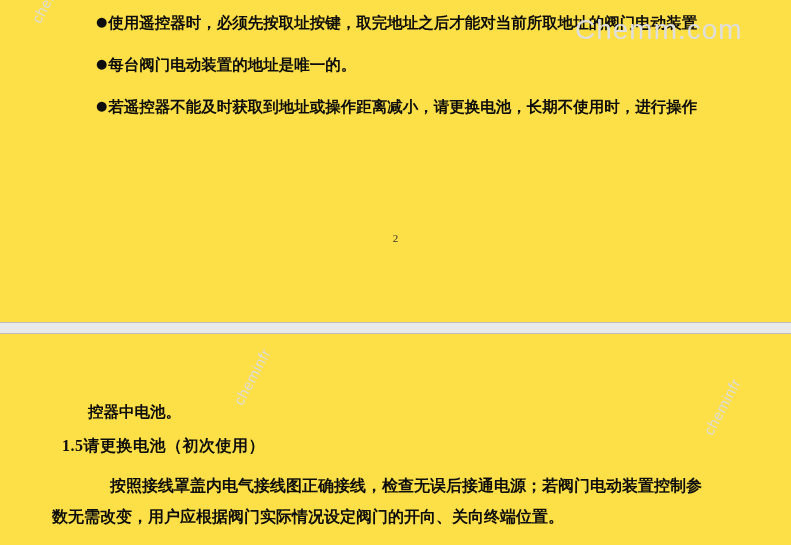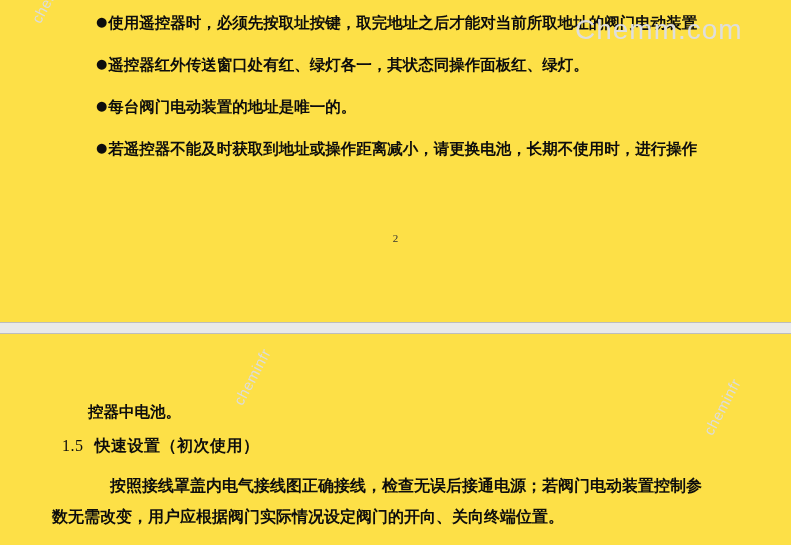--- a/index.html
+++ b/index.html
@@ -148,22 +148,22 @@
     left: 62px;
     top: 110px;
     font-size: 16px;
     font-weight: bold;
     font-family: "DejaVu Sans", "Liberation Sans", sans-serif;
     color: #0d0d0d;
     letter-spacing: 0.5px;
   }
   .heading .num {
     font-family: "Liberation Serif", serif;
-    font-weight: normal;
-    margin-right: 11px;
+    font-weight: bold;
+    margin-right: 0;
   }
   .body-p {
     position: absolute;
     left: 52px;
     top: 144px;
     width: 700px;
     font-size: 16px;
     line-height: 31px;
     font-weight: bold;
     font-family: "DejaVu Sans", "Liberation Sans", sans-serif;
@@ -185,23 +185,20 @@
 
   <div class="sheet" id="sheet-top">
 
     <div class="bullets">
 
       <div class="bullet-item">
         <span class="dot">●</span><span>使用遥控器时，必须先按取址按键，取完地址之后才能对当前所取地址的阀门电动装置</span>
       </div>
 
 
-      <div class="bullet-item">
-        <span class="dot">●</span><span>遥控器红外传送窗口处有红、绿灯各一，其状态同操作面板红、绿灯。</span>
-      </div>
 
       <div class="bullet-item">
         <span class="dot">●</span><span>每台阀门电动装置的地址是唯一的。</span>
       </div>
 
       <div class="bullet-item">
         <span class="dot">●</span><span>若遥控器不能及时获取到地址或操作距离减小，请更换电池，长期不使用时，进行操作</span>
       </div>
 
     </div>
@@ -213,21 +210,21 @@
     <div class="gap-line t"></div>
     <div class="gap-line b"></div>
   </div>
 
   <div class="sheet" id="sheet-bottom">
     <div class="bottom-content">
 
       <div class="cont-line">控器中电池。</div>
 
       <div class="heading">
-        <span class="num">1.5</span><span>快速设置（初次使用）</span>
+        <span class="num">1.5</span><span>请更换电池（初次使用）</span>
       </div>
 
       <div class="body-p">
         <span class="indent">按照接线罩盖内电气接线图正确接线，检查无误后接通电源；若阀门电动装置控制参</span>
         <span class="cont">数无需改变，用户应根据阀门实际情况设定阀门的开向、关向终端位置。</span>
       </div>
 
     </div>
   </div>
 

